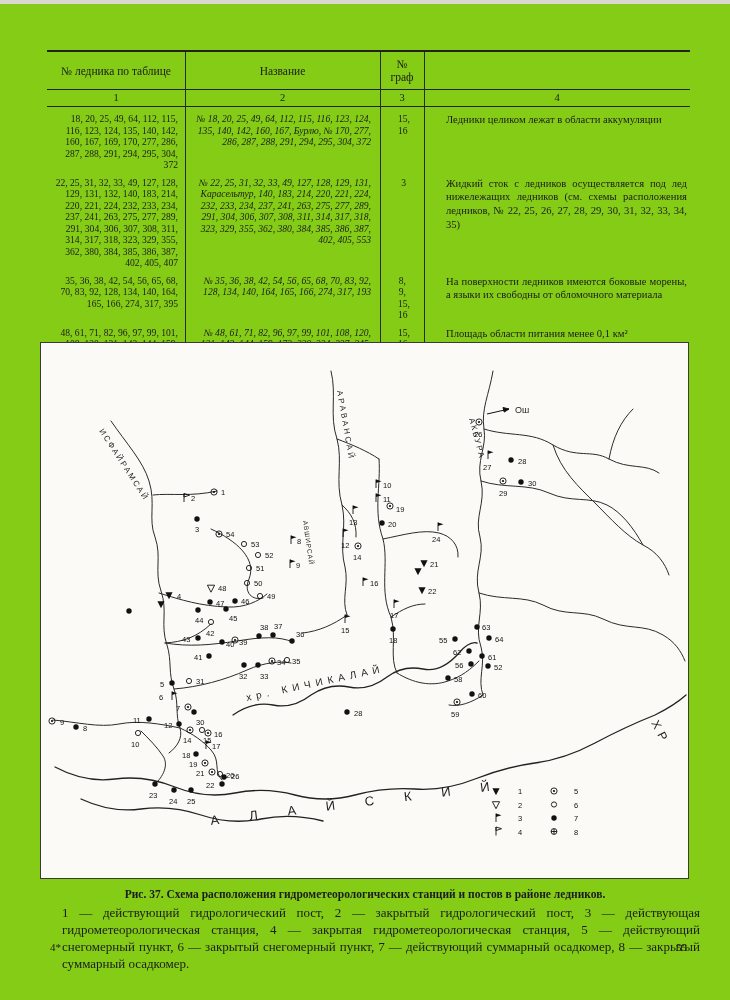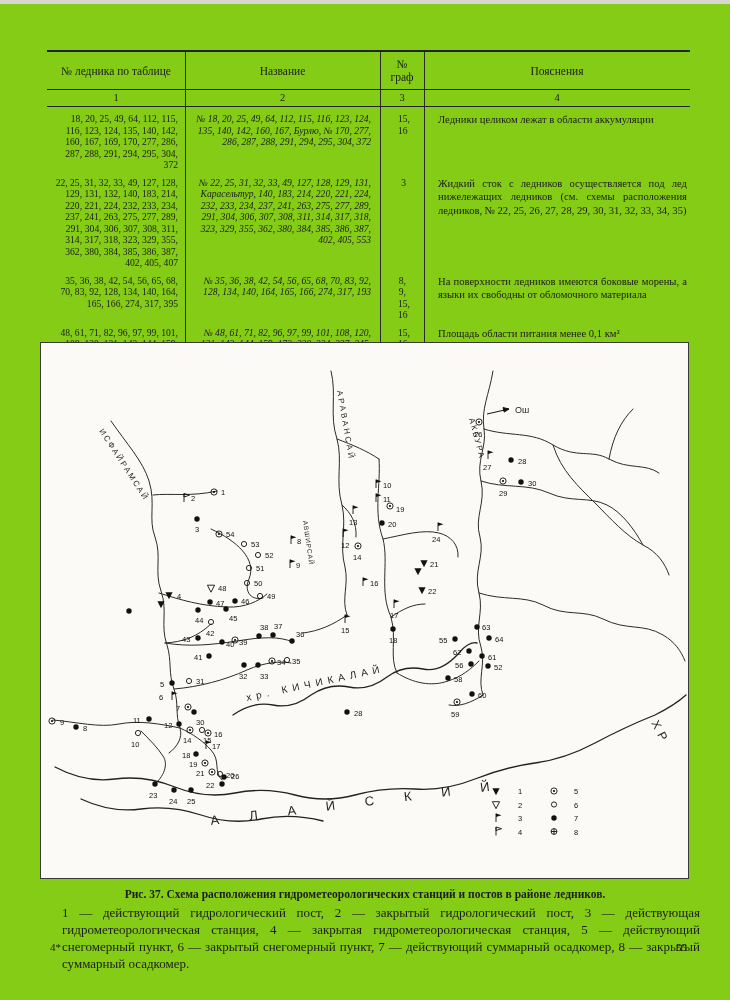--- a/index.html
+++ b/index.html
@@ -14,21 +14,21 @@
   .hdrrow{border-bottom:1px solid #222;}
   .hdrrow .cell{padding:6px 4px 5px;text-align:center;font-size:11.5px;line-height:1.15;
                 display:flex;align-items:center;justify-content:center;}
   .numrow{border-bottom:1px solid #222;}
   .numrow .cell{padding:2px 0 3px;text-align:center;font-size:10.5px;}
   .datarow{margin-top:6px;}
   .c1,.c2,.c3{font-size:9.6px;line-height:1.2;text-align:right;}
   .c1{padding:0 7px;}
   .c2{padding:0 9px;font-style:italic;}
   .c3{padding:0 18px;}
-  .c4{font-size:10.6px;line-height:1.28;text-align:justify;padding:0 3px 0 14px;}
+  .c4{font-size:10.6px;line-height:1.28;text-align:justify;padding:0 3px 0 22px;}
 
   
   .figure{position:absolute;left:40px;top:338px;width:649px;height:537px;
           border:1px solid #3a3a3a;box-sizing:border-box;background:#fbfaf6;}
   .figure svg{display:block;}
   .mlabel{font-family:"Liberation Sans",sans-serif;fill:#1f1f1f;}
   .pnum{font-family:"Liberation Sans",sans-serif;font-size:7.5px;fill:#111;}
 
   .caption{position:absolute;left:0;top:884px;width:730px;text-align:center;font-size:11.5px;font-weight:bold;}
   .footnote{position:absolute;left:62px;top:901px;width:638px;font-size:13px;line-height:1.3;
@@ -43,21 +43,20 @@
 
   <div class="tblwrap">
     <div class="vrule v1"></div>
     <div class="vrule v2"></div>
     <div class="vrule v3"></div>
 
     <div class="grid4 hdrrow">
       <div class="cell">№ ледника по таблице</div>
       <div class="cell">Название</div>
       <div class="cell">№ граф</div>
-      <div class="cell">Пояснения</div>
     </div>
 
     <div class="grid4 numrow">
       <div class="cell">1</div>
       <div class="cell">2</div>
       <div class="cell">3</div>
       <div class="cell">4</div>
     </div>
 
     <div class="grid4 datarow">

